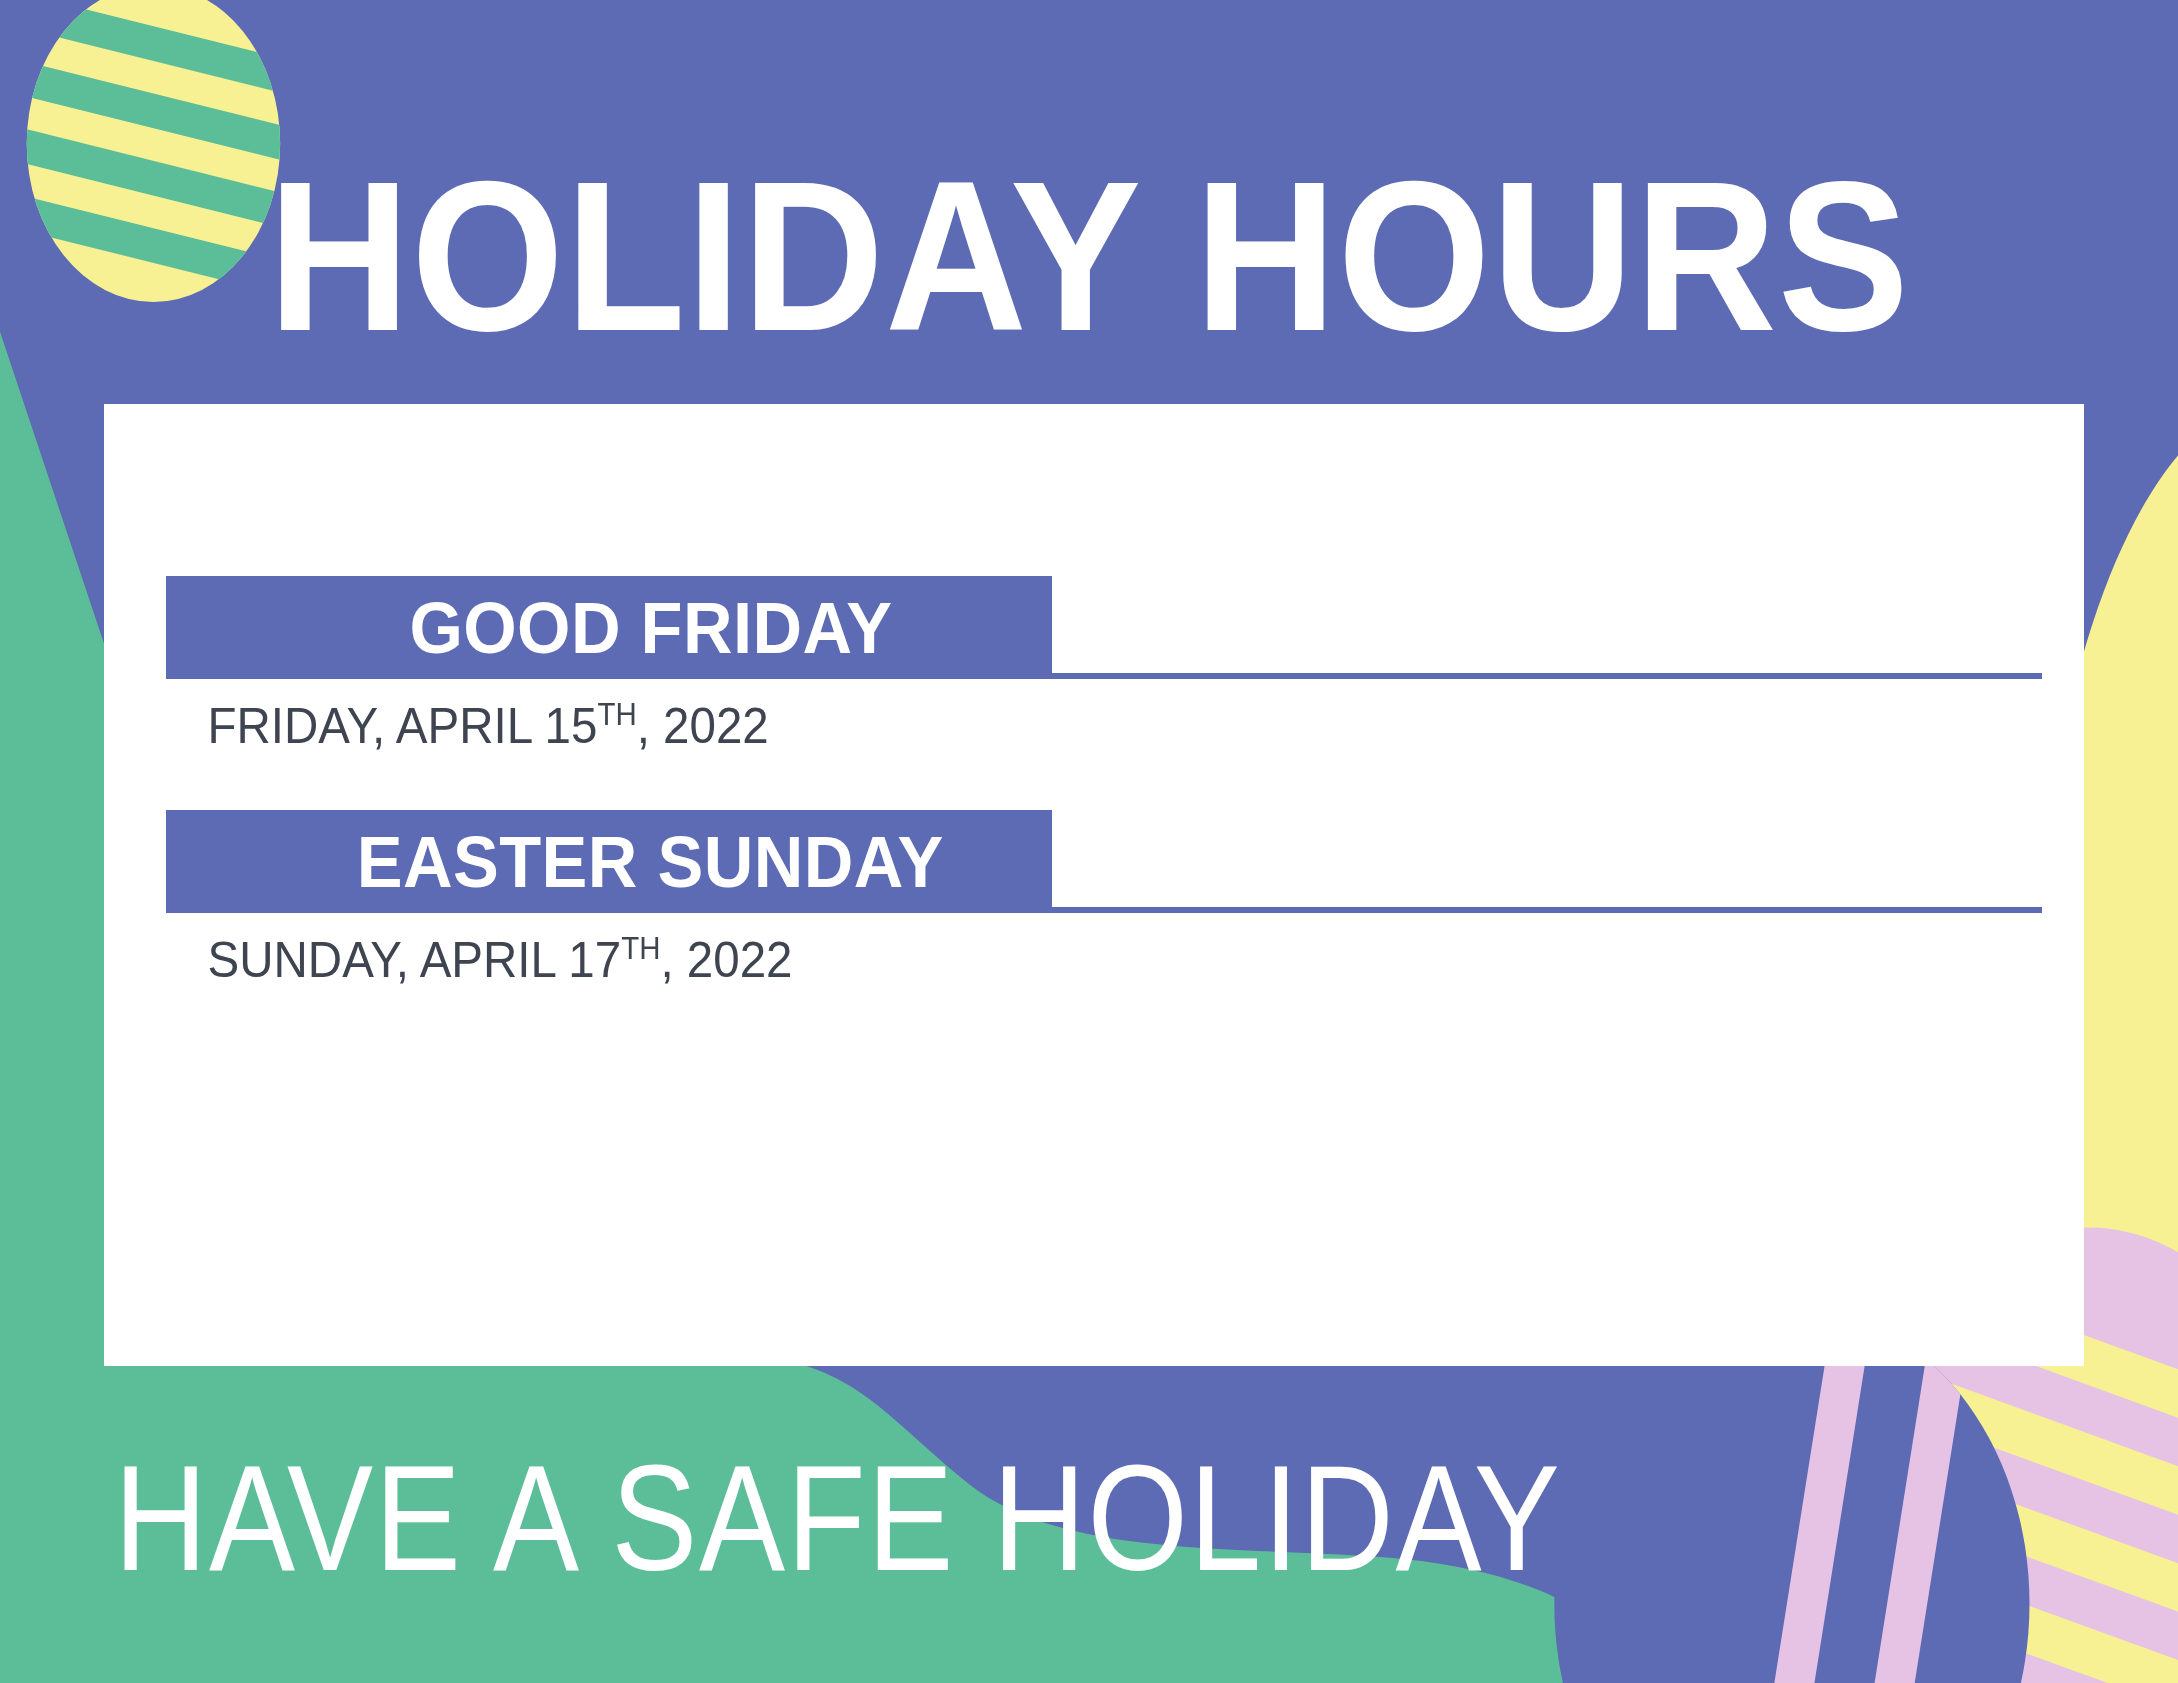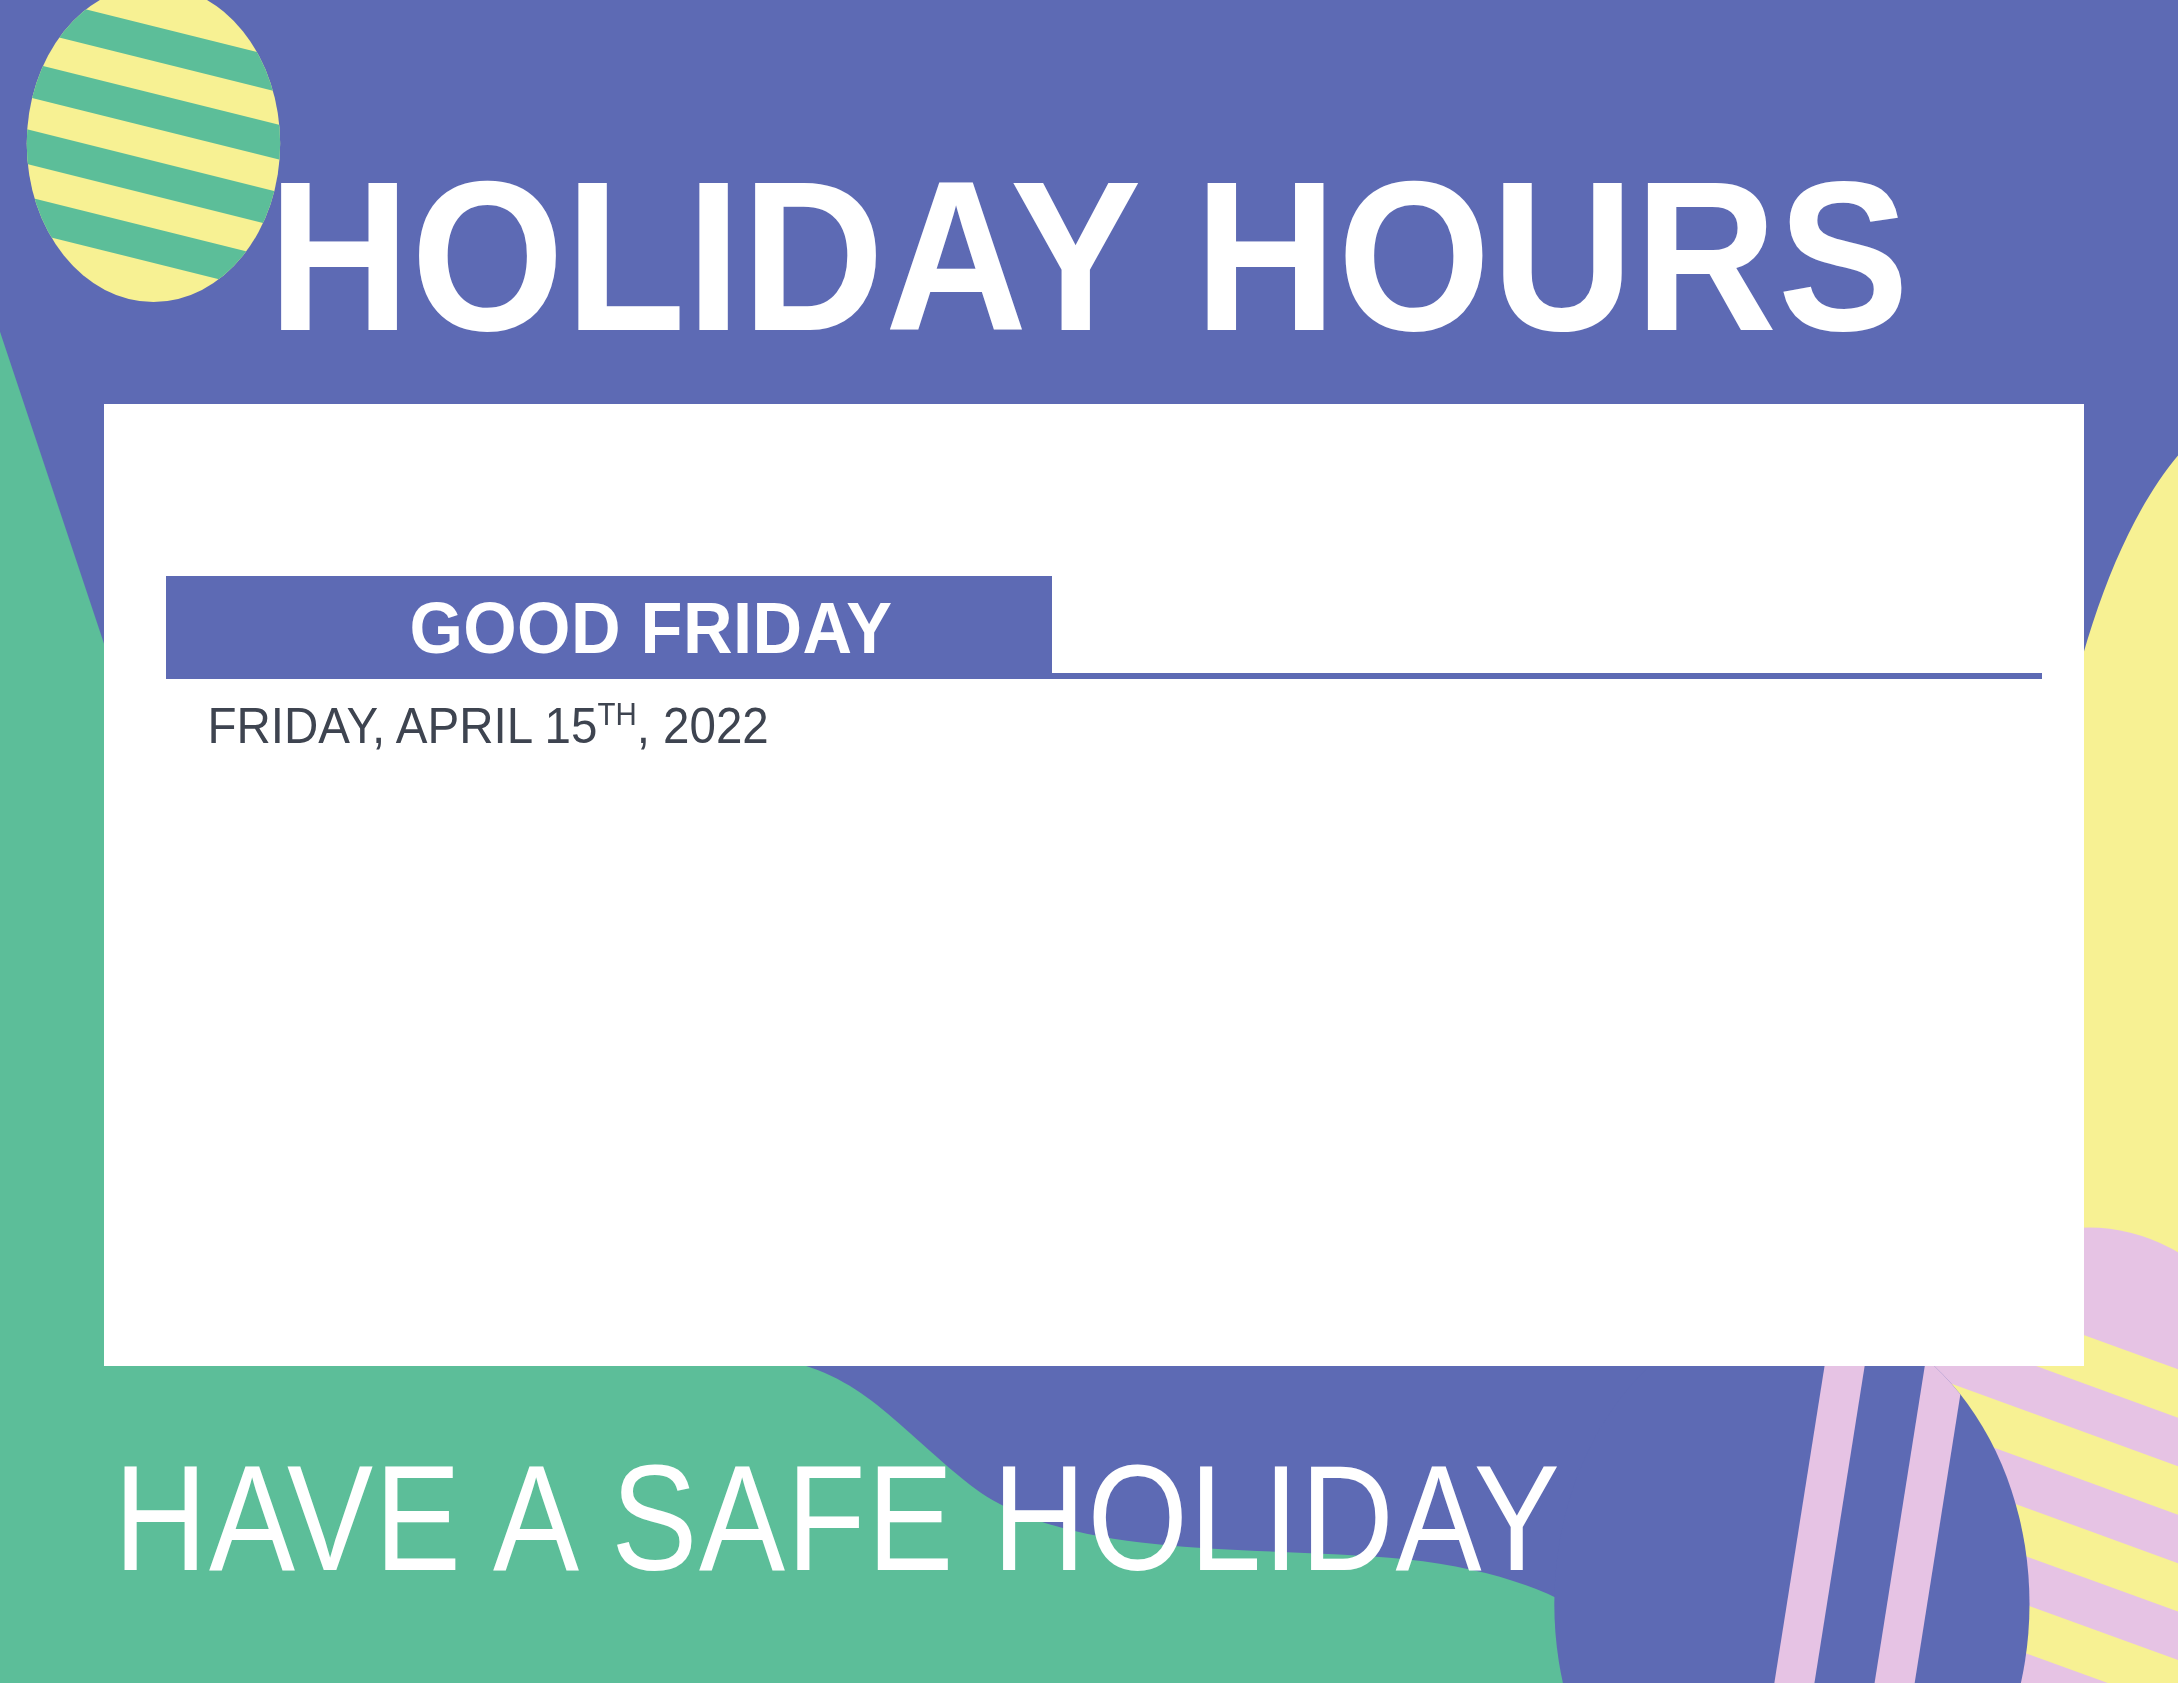--- a/index.html
+++ b/index.html
@@ -212,20 +212,29 @@
         <div class="band">
           <span class="band-label">GOOD FRIDAY</span>
         </div>
         <div class="rule"></div>
       </div>
       <div class="row-date"><span>FRIDAY, APRIL 15</span><sup>TH</sup><span>, 2022</span></div>
     </div>
 
     <div class="row-gap"></div>
 
+    <div class="row">
+      <div class="row-bandwrap">
+        <div class="band">
+          <span class="band-label">EASTER SUNDAY</span>
+        </div>
+        <div class="rule"></div>
+      </div>
+      <div class="row-date"><span>SUNDAY, APRIL 17</span><sup>TH</sup><span>, 2022</span></div>
+    </div>
 
     <div class="row-gap"></div>
 
 
   </div>
 
   <div class="tagline">HAVE A SAFE HOLIDAY</div>
 
 </div>
 

